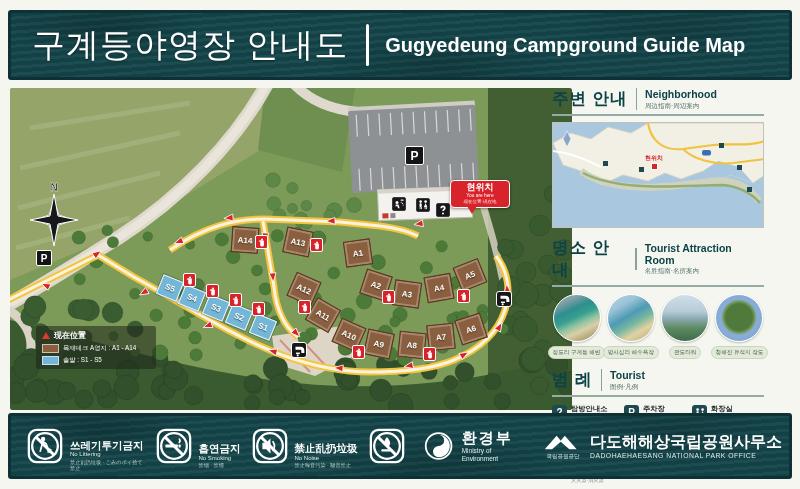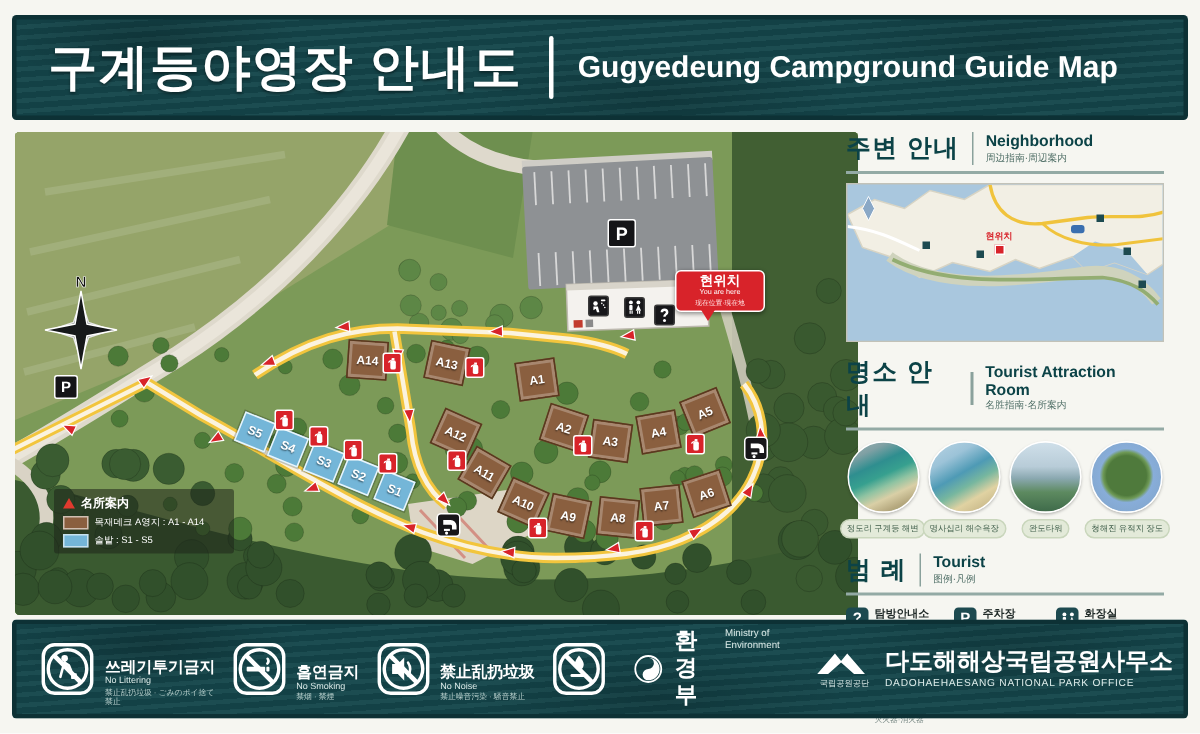--- a/index.html
+++ b/index.html
@@ -8,21 +8,21 @@
   
   .band{position:absolute;left:8px;width:784px;border-radius:3px;
         background:
           radial-gradient(150px 45px at 12% 25%, rgba(0,0,0,.20), transparent 65%),
           radial-gradient(190px 55px at 55% 80%, rgba(0,0,0,.16), transparent 65%),
           radial-gradient(170px 50px at 85% 30%, rgba(0,0,0,.14), transparent 65%),
           repeating-linear-gradient(176deg, rgba(255,255,255,.035) 0 3px, rgba(0,0,0,.07) 3px 7px),
           #14464b;
         box-shadow:inset 0 0 0 3px #0d3135;}
   .head{top:10px;height:70px;display:flex;align-items:center;padding-left:24px;box-sizing:border-box;}
-  .title-ko{color:#fff;font-size:33px;font-weight:bold;letter-spacing:1px;text-shadow:0 1px 2px rgba(0,0,0,.4);}
+  .title-ko{color:#fff;font-size:33px;font-weight:normal;letter-spacing:1px;text-shadow:0 1px 2px rgba(0,0,0,.4);}
   .tdiv{width:3px;height:42px;background:#fff;margin:0 16px 0 18px;border-radius:2px;}
   .title-right{display:flex;flex-direction:row;line-height:1.15;}
   .ten{color:#fff;font-size:20px;font-weight:bold;}
   .tcjk{color:#e8f2f0;font-size:12.5px;margin-top:2px;}
   
   .map{position:absolute;left:10px;top:88px;width:562px;height:322px;border-radius:3px;overflow:hidden;background:#7c9a58;}
   .map svg.base{position:absolute;left:0;top:0;}
   #overlays{position:absolute;left:0;top:0;width:100%;height:100%;}
   .site{position:absolute;box-sizing:border-box;display:flex;align-items:center;justify-content:center;
         color:#fff;font-weight:bold;font-size:8px;text-shadow:0 1px 1px rgba(0,0,0,.5);}
@@ -43,21 +43,21 @@
   .bl-ko{font-size:9px;font-weight:bold;line-height:1.1;}
   .bl-en{font-size:4.8px;line-height:1.2;}
   .bl-cjk{font-size:4.5px;line-height:1.2;color:#ffe2e2;}
   .mlegend{position:absolute;left:26px;top:238px;width:120px;background:rgba(30,36,26,.55);border-radius:2px;
            color:#fff;padding:4px 6px;box-sizing:border-box;}
   .ml-title{font-size:8px;font-weight:bold;display:flex;align-items:center;gap:4px;margin-bottom:3px;}
   .ml-tent{width:0;height:0;border-left:4.5px solid transparent;border-right:4.5px solid transparent;border-bottom:7px solid #e03a2e;}
   .ml-row{display:flex;align-items:center;gap:4px;font-size:6.3px;margin-top:2.5px;}
   .ml-sw{width:15px;height:7px;border:.5px solid rgba(255,255,255,.6);display:inline-block;}
   
-  .sidebar{position:absolute;left:564px;top:88px;width:212px;height:322px;}
+  .sidebar{position:absolute;left:552px;top:88px;width:212px;height:322px;}
   .sb-head{display:flex;align-items:center;border-bottom:2px solid #93aaa5;padding-bottom:4px;}
   .sb-ko{font-size:16.5px;font-weight:bold;color:#0c4347;letter-spacing:1px;}
   .sb-vdiv{width:1.5px;height:22px;background:#8aa19c;margin:0 8px;}
   .sb-right{display:flex;flex-direction:column;line-height:1.1;}
   .sb-en{font-size:10.5px;font-weight:bold;color:#0c4347;}
   .sb-cjk{font-size:6.5px;color:#517068;margin-top:1px;}
   .minimap{position:relative;width:212px;height:106px;margin-top:6px;background:#a9c7de;border:1px solid #c2c2b8;box-sizing:border-box;overflow:hidden;}
   .mm-here{position:absolute;left:92px;top:32px;color:#d8232a;font-size:6px;font-weight:bold;text-align:center;line-height:1.1;}
   .mm-pin{width:5px;height:5px;background:#d8232a;margin:1px auto 0;border:1px solid #fff;}
   .sec2{margin-top:9px;}
@@ -90,21 +90,21 @@
   .rule-icon{width:38px;height:38px;flex:0 0 38px;}
   .rule-icon svg{width:38px;height:38px;fill:#fff;}
   .fr{stroke:#fff;stroke-width:2.4;}
   .st{stroke:#fff;stroke-width:1.8;fill:none;stroke-linecap:round;}
   .sl{stroke-width:3.2;}
   .rule-txt{display:flex;flex-direction:column;line-height:1.2;max-width:118px;margin-top:18px;}
   .rl-ko{font-size:10.5px;font-weight:bold;white-space:nowrap;}
   .rl-en{font-size:6px;color:#dcebe9;}
   .rl-cjk{font-size:5.2px;color:#b9d0cd;}
   .moe{display:flex;align-items:center;gap:7px;margin-left:8px;}
-  .moe-txt{display:flex;flex-direction:row;line-height:1.2;}
+  .moe-txt{display:flex;flex-direction:column;line-height:1.2;}
   .moe-ko{font-size:15px;font-weight:bold;letter-spacing:2px;}
   .moe-en{font-size:6.5px;color:#dcebe9;}
   .park{display:flex;align-items:center;gap:6px;margin-left:6px;}
   .park-logo{display:flex;flex-direction:column;align-items:center;line-height:1;}
   .park-org{font-size:5.5px;color:#dcebe9;margin-top:1px;}
   .park-txt{display:flex;flex-direction:column;line-height:1.2;}
   .park-ko{font-size:16px;font-weight:bold;white-space:nowrap;}
   .park-en{font-size:6.8px;color:#dcebe9;letter-spacing:.5px;white-space:nowrap;}
   .arr{fill:#d8232a;stroke:#fff;stroke-width:.8;}
   .hidden-defs{position:absolute;width:0;height:0;overflow:hidden;}
@@ -507,21 +507,21 @@
 
     <div class="balloon">
       <div class="bl-ko">현위치</div>
       <div class="bl-en">You are here</div>
       <div class="bl-cjk">现在位置·現在地</div>
     </div>
 
     <div class="mlegend">
       <div class="ml-title">
         <span class="ml-tent"></span>
-        <span>名所案内</span>
+        <span>现在位置</span>
       </div>
       <div id="mlegend-rows">
           <div class="ml-row">
             <span class="ml-sw" style="background:#8a5f3f"></span>
             <span>목재데크 A영지 : A1 - A14</span>
           </div>
           <div class="ml-row">
             <span class="ml-sw" style="background:#74b6d8"></span>
             <span>솔밭 : S1 - S5</span>
           </div>

